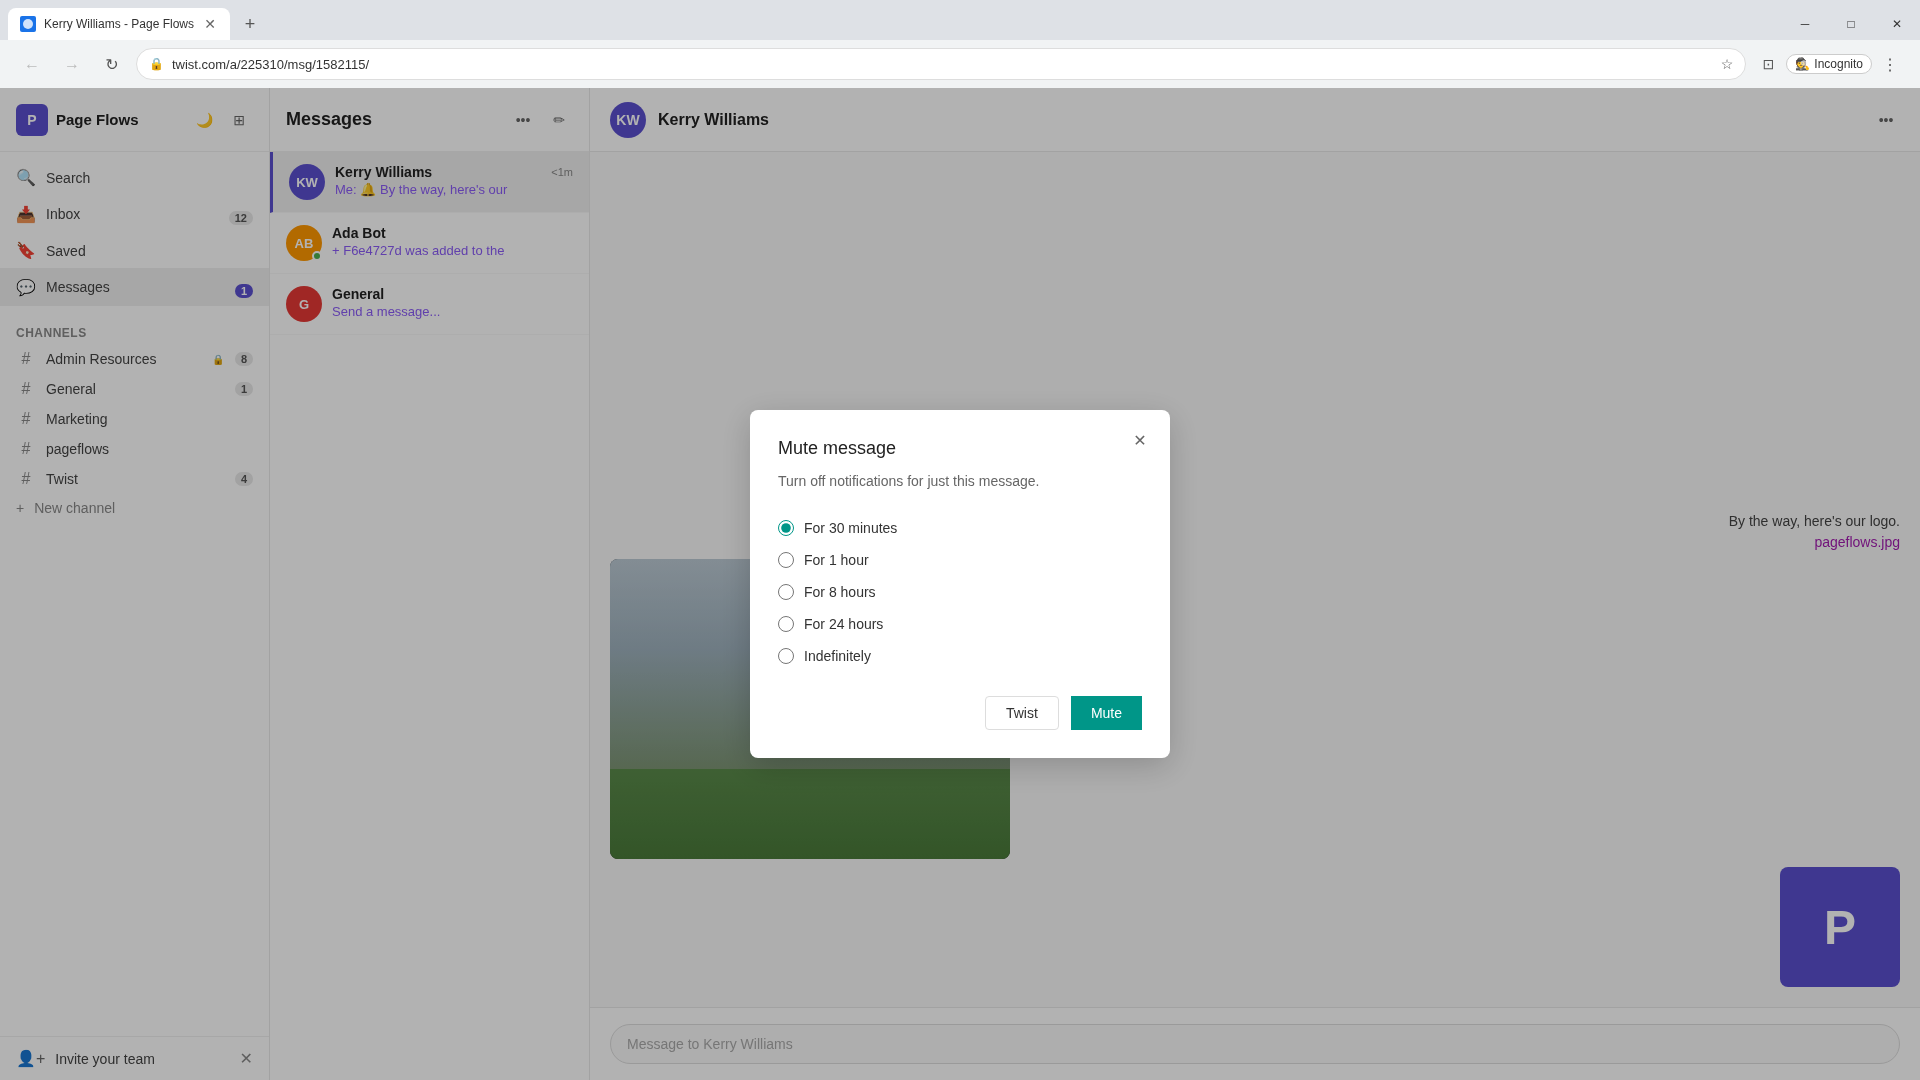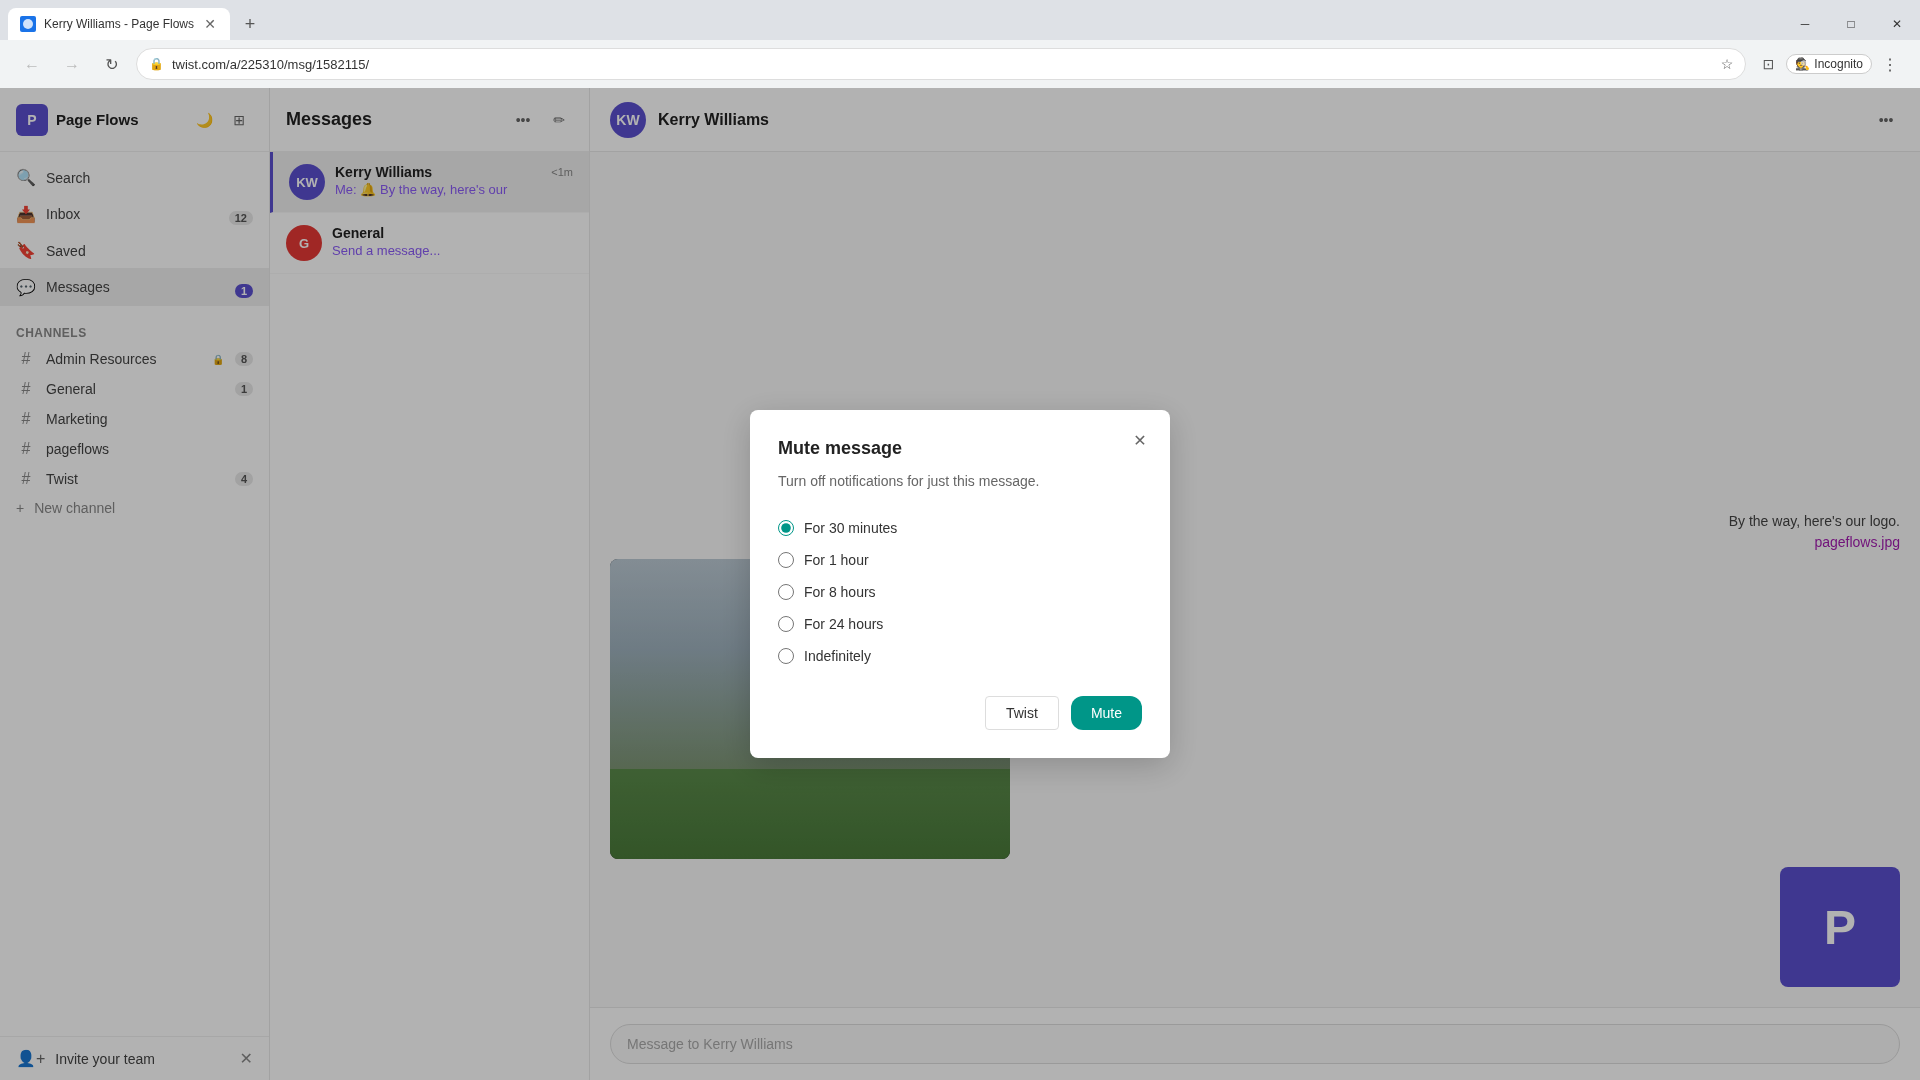--- a/index.html
+++ b/index.html
@@ -96,31 +96,31 @@
     .attachment-image { width: 120px; height: 120px; border-radius: 8px; background: #5b4fcf; display: flex; align-items: center; justify-content: center; color: #fff; font-size: 48px; font-weight: bold; margin-left: auto; }
 
     .chat-input-area { padding: 16px 20px; background: #fff; border-top: 1px solid #e8e8e8; }
     .chat-input { width: 100%; height: 40px; border: 1px solid #ddd; border-radius: 20px; padding: 0 16px; font-size: 14px; color: #999; outline: none; background: #f9f9f9; display: flex; align-items: center; cursor: text; }
 
     
     .overlay { position: fixed; top: 88px; left: 0; right: 0; bottom: 0; background: rgba(0,0,0,0.3); z-index: 100; display: flex; align-items: center; justify-content: center; }
 
     
     .dialog { background: #fff; border-radius: 8px; width: 420px; box-shadow: 0 8px 32px rgba(0,0,0,0.2); padding: 28px; position: relative; }
-    .dialog-title { font-size: 18px; font-weight: 700; color: #222; margin-bottom: 12px; }
+    .dialog-title { font-size: 18px; font-weight: 400; color: #222; margin-bottom: 12px; }
     .dialog-desc { font-size: 14px; color: #666; margin-bottom: 20px; line-height: 1.5; }
     .dialog-close { position: absolute; top: 16px; right: 16px; width: 28px; height: 28px; border-radius: 50%; display: flex; align-items: center; justify-content: center; font-size: 16px; color: #666; cursor: pointer; }
 
     .radio-option { display: flex; align-items: center; gap: 10px; padding: 8px 0; cursor: pointer; }
     .radio-option input[type="radio"] { width: 16px; height: 16px; accent-color: #009688; cursor: pointer; }
     .radio-label { font-size: 14px; color: #333; }
 
     .dialog-actions { display: flex; justify-content: flex-end; gap: 12px; margin-top: 24px; }
     .btn-cancel { padding: 8px 20px; border-radius: 4px; border: 1px solid #ddd; background: #fff; font-size: 14px; color: #333; cursor: pointer; }
-    .btn-mute { padding: 8px 20px; border-radius: 12px; border: none; background: #009688; color: #fff; font-size: 14px; font-weight: 500; cursor: pointer; }
+    .btn-mute { padding: 8px 20px; border-radius: 0; border: none; background: #009688; color: #fff; font-size: 14px; font-weight: 500; cursor: pointer; }
 
     .lock-small { font-size: 10px; color: #888; }
   </style>
 </head>
 <body>
 
 <div class="browser-chrome">
   <div class="tab-bar">
     <div class="tab">
       <div class="tab-favicon">
@@ -248,20 +248,34 @@
           <div class="message-header">
             <span class="message-sender">Kerry Williams</span>
             <span class="message-time">&lt;1m</span>
           </div>
           <div class="message-preview">
             <span>Me: 🔔 By the way, here's our</span>
           </div>
         </div>
       </div>
       <div class="message-item">
+        <div class="avatar ab" style="position:relative;">
+          AB
+          <span style="position:absolute;bottom:0;right:0;width:10px;height:10px;background:#4caf50;border-radius:50%;border:2px solid #fff;"></span>
+        </div>
+        <div class="message-content">
+          <div class="message-header">
+            <span class="message-sender">Ada Bot</span>
+          </div>
+          <div class="message-preview">
+            <span>+ F6e4727d was added to the</span>
+          </div>
+        </div>
+      </div>
+      <div class="message-item">
         <div class="avatar gen">G</div>
         <div class="message-content">
           <div class="message-header">
             <span class="message-sender">General</span>
           </div>
           <div class="message-preview">
             <span>Send a message...</span>
           </div>
         </div>
       </div>

